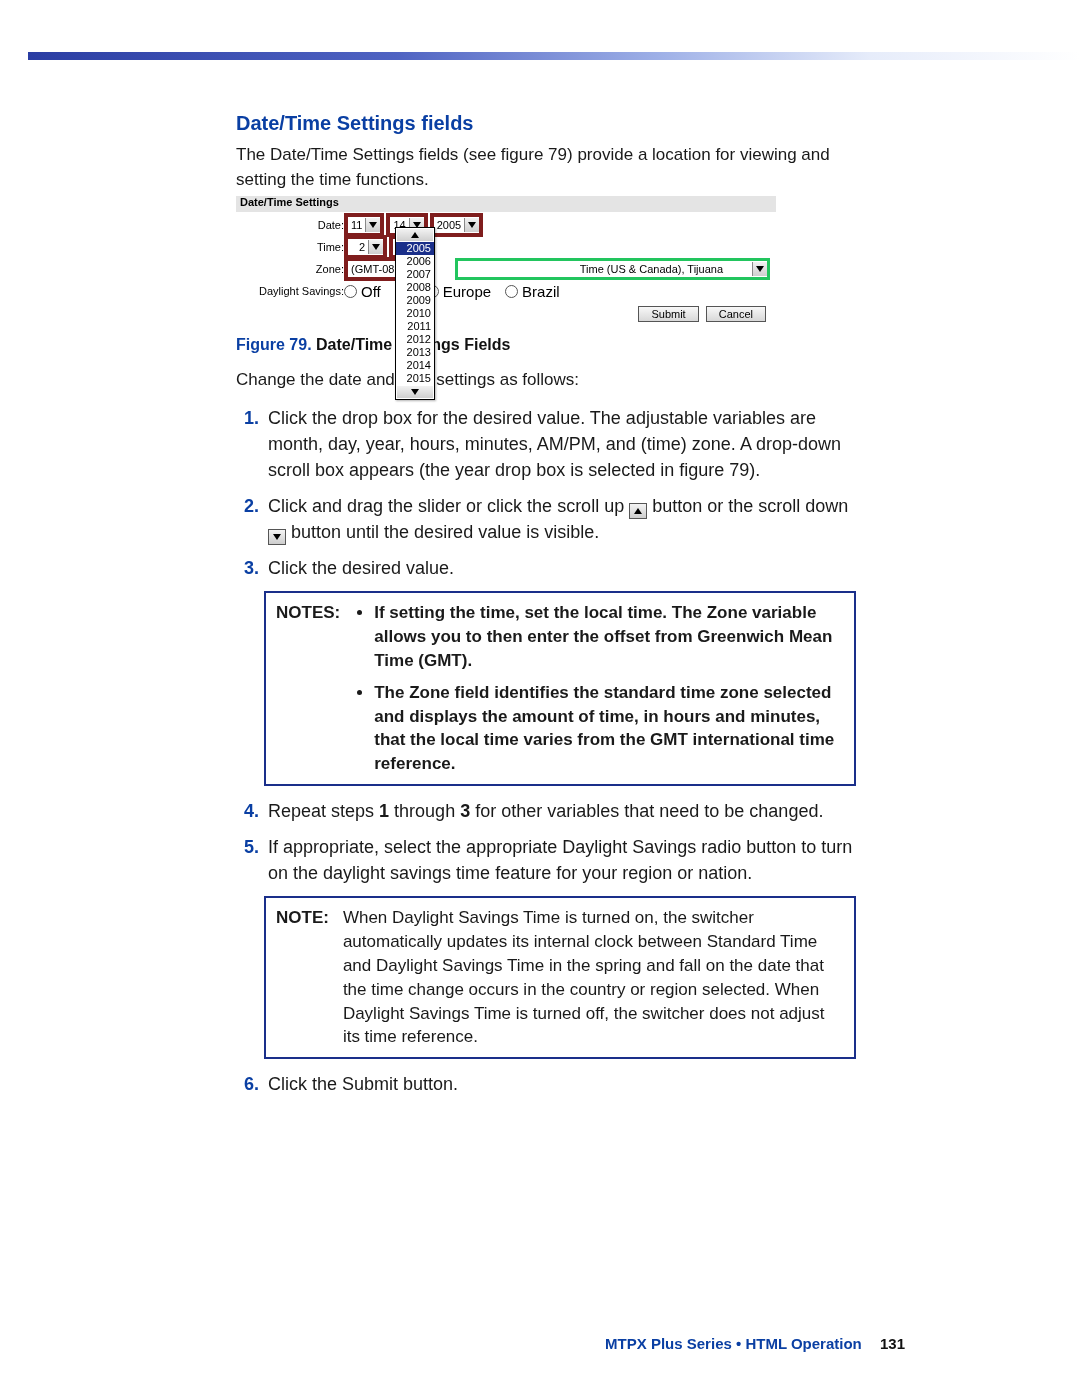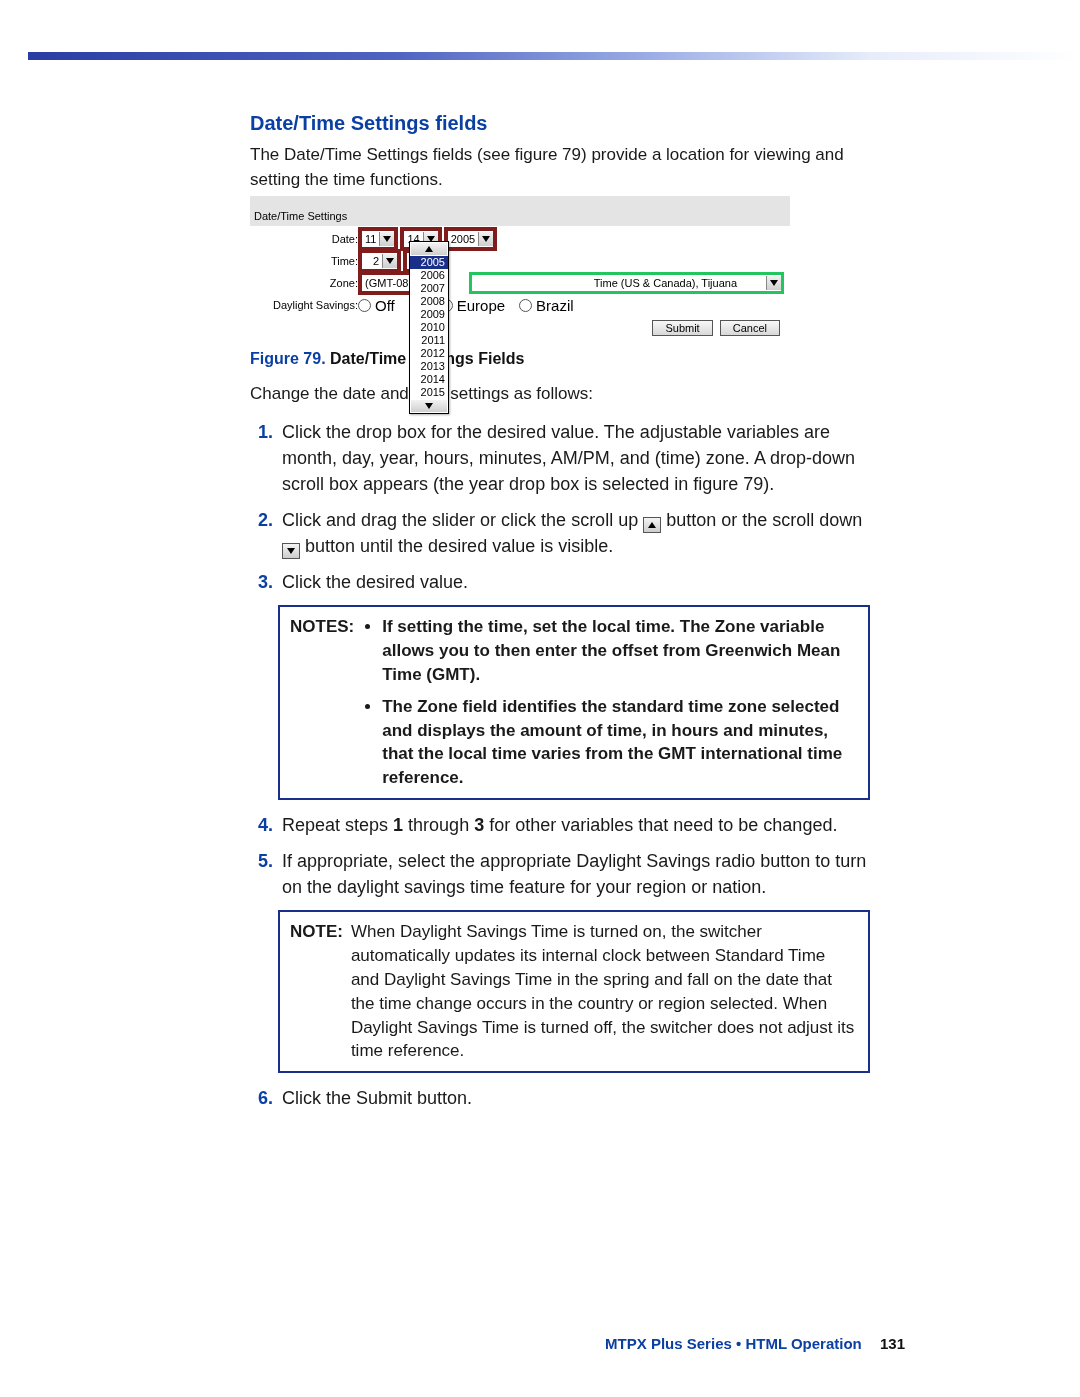--- a/index.html
+++ b/index.html
@@ -19,21 +19,21 @@
   .topbar {
     position: absolute;
     top: 52px;
     left: 28px;
     right: 0;
     height: 8px;
     background: linear-gradient(to right, #2a3da3 0%, #4f63c2 35%, #9eb0e7 60%, #e6ecfa 80%, #ffffff 100%);
   }
   .content {
     position: absolute;
-    left: 250px;
+    left: 236px;
     top: 112px;
     width: 620px;
   }
   h2.section-title {
     color: #0a3fa3;
     font-weight: 700;
     font-size: 20px;
     margin: 0 0 8px 0;
     font-family: "Segoe UI", Arial, sans-serif;
   }
@@ -46,22 +46,22 @@
   
   .figure {
     margin-top: 4px;
     width: 540px;
     font-family: Verdana, Arial, sans-serif;
     font-size: 11px;
     color: #000;
   }
   .figure-header {
     background: #e4e4e4;
-    font-weight: normal;
-    padding: 14px 4px 4px 4px;
+    font-weight: bold;
+    padding: 0 4px 4px 4px;
     font-size: 11px;
   }
   .figure-body {
     padding: 4px 6px 6px 6px;
     background: #ffffff;
     text-align: right;
   }
   .figure-row {
     display: flex;
     align-items: center;
@@ -218,21 +218,21 @@
   
   .note-box {
     border: 2px solid #1a2f8a;
     background: #fff;
     padding: 8px 10px;
     margin: 10px 0 10px 28px;
     font-size: 17px;
     line-height: 1.4;
     display: flex;
     align-items: flex-start;
-    gap: 8px;
+    gap: 14px;
   }
   .note-box .note-label {
     font-weight: bold;
     flex: 0 0 auto;
     white-space: nowrap;
   }
   .note-box ul {
     margin: 0;
     padding-left: 20px;
   }

